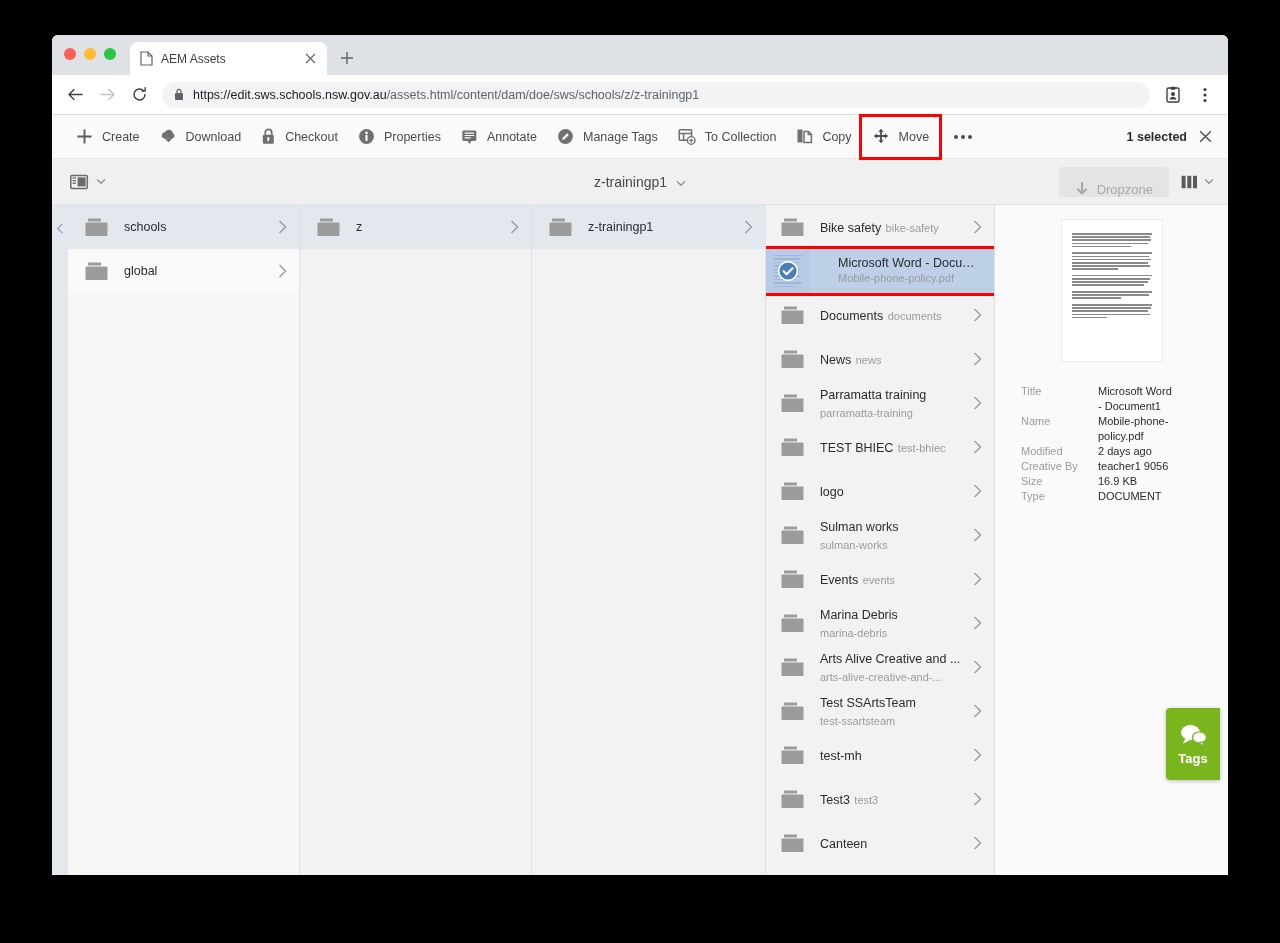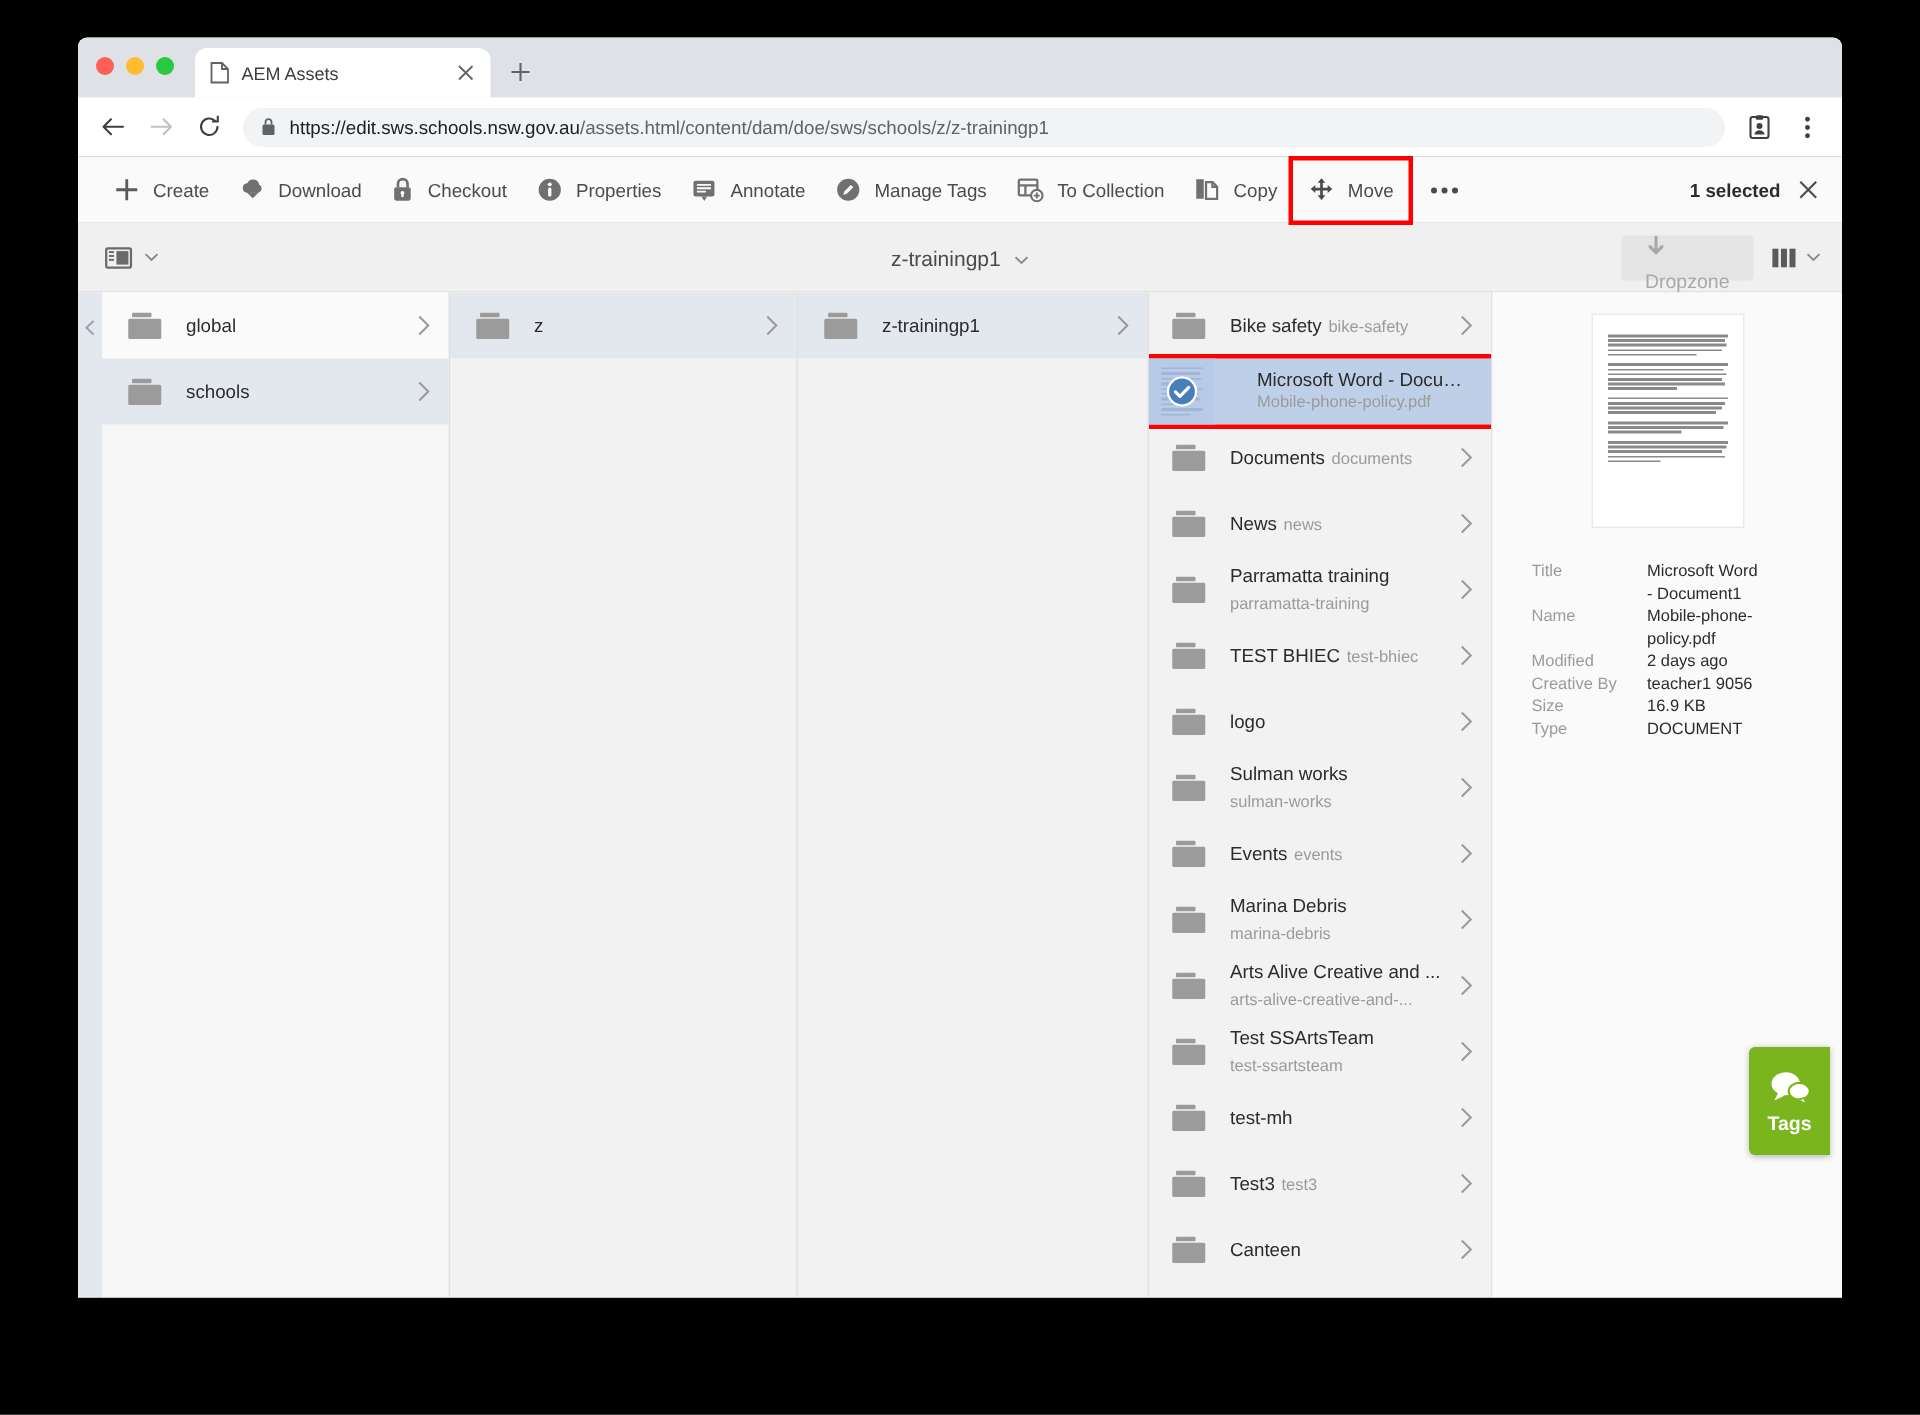--- a/index.html
+++ b/index.html
@@ -6,21 +6,21 @@
   html, body {
     width: 1280px; height: 943px;
     background: #000;
     font-family: "Liberation Sans", sans-serif;
     overflow: hidden;
   }
 
   
   .browser-window {
     position: absolute;
-    left: 52px; top: 25px;
+    left: 52px; top: 35px;
     width: 1176px; height: 840px;
     background: #ffffff;
     border-radius: 6px 6px 0 0;
     overflow: hidden;
   }
 
   
   .tabstrip {
     height: 40px;
     background: #dee1e6;
@@ -163,25 +163,24 @@
   }
   .breadcrumb-title .chev { color: #8a8a8a; font-size: 11px; margin-left: 5px; }
   .subbar-right {
     position: absolute; right: 14px;
     display: flex; align-items: center; gap: 12px;
   }
   .dropzone {
     background: #e4e4e4;
     border-radius: 3px;
     height: 30px;
-    display: flex; align-items: flex-start; gap: 8px;
+    display: flex; align-items: flex-end; gap: 8px;
     padding: 0 16px;
     color: #a8a8a8;
     font-size: 13px;
-    flex-direction: column;
   }
   .viewsel { display: flex; align-items: center; gap: 6px; color: #6b6b6b; }
 
   
   .columns {
     display: flex;
     height: 670px;
     position: relative;
     background: #f5f5f5;
   }
@@ -555,45 +554,45 @@
 
       <div class="col-handle">
         <span>
           <svg width="8" height="11" viewBox="0 0 8 11">
               <path d="M6.4 1L1.6 5.5l4.8 4.5" fill="none" stroke="#9aa3ad" stroke-width="1.3"></path>
             </svg>
         </span>
       </div>
 
       <div class="col col-1">
+        <div class="row sel-blue">
+          <span class="thumb">
+            <svg width="26" height="21" viewBox="0 0 26 21">
+                <rect x="4" y="1.5" width="13" height="3" rx="0.6" fill="#9b9b9b"></rect>
+                <rect x="1.5" y="5.5" width="22" height="13.5" rx="1" fill="#9b9b9b"></rect>
+              </svg>
+          </span>
+          <span class="labels">
+            <span class="t1" style="display:block">schools</span>
+          </span>
+          <span class="chev">
+            <svg width="9" height="14" viewBox="0 0 9 14">
+                <path d="M1.5 1l6 6-6 6" fill="none" stroke="#9b9b9b" stroke-width="1.4"></path>
+              </svg>
+          </span>
+        </div>
         <div class="row sel-light">
           <span class="thumb">
             <svg width="26" height="21" viewBox="0 0 26 21">
                 <rect x="4" y="1.5" width="13" height="3" rx="0.6" fill="#9b9b9b"></rect>
                 <rect x="1.5" y="5.5" width="22" height="13.5" rx="1" fill="#9b9b9b"></rect>
               </svg>
           </span>
           <span class="labels">
             <span class="t1" style="display:block">global</span>
-          </span>
-          <span class="chev">
-            <svg width="9" height="14" viewBox="0 0 9 14">
-                <path d="M1.5 1l6 6-6 6" fill="none" stroke="#9b9b9b" stroke-width="1.4"></path>
-              </svg>
-          </span>
-        </div>
-        <div class="row sel-blue">
-          <span class="thumb">
-            <svg width="26" height="21" viewBox="0 0 26 21">
-                <rect x="4" y="1.5" width="13" height="3" rx="0.6" fill="#9b9b9b"></rect>
-                <rect x="1.5" y="5.5" width="22" height="13.5" rx="1" fill="#9b9b9b"></rect>
-              </svg>
-          </span>
-          <span class="labels">
-            <span class="t1" style="display:block">schools</span>
           </span>
           <span class="chev">
             <svg width="9" height="14" viewBox="0 0 9 14">
                 <path d="M1.5 1l6 6-6 6" fill="none" stroke="#9b9b9b" stroke-width="1.4"></path>
               </svg>
           </span>
         </div>
       </div>
 
       <div class="col col-2">

